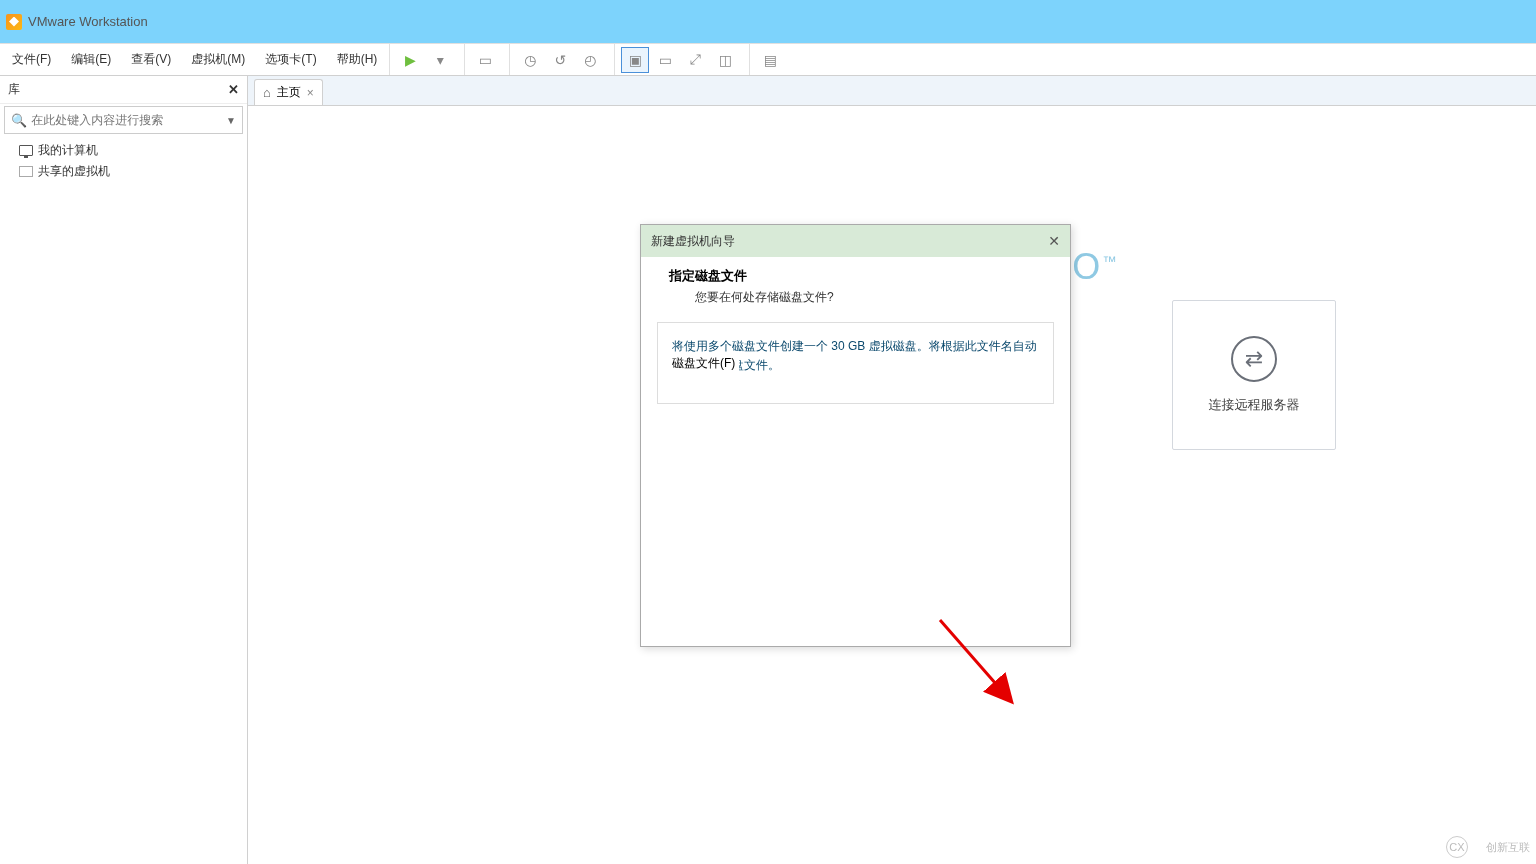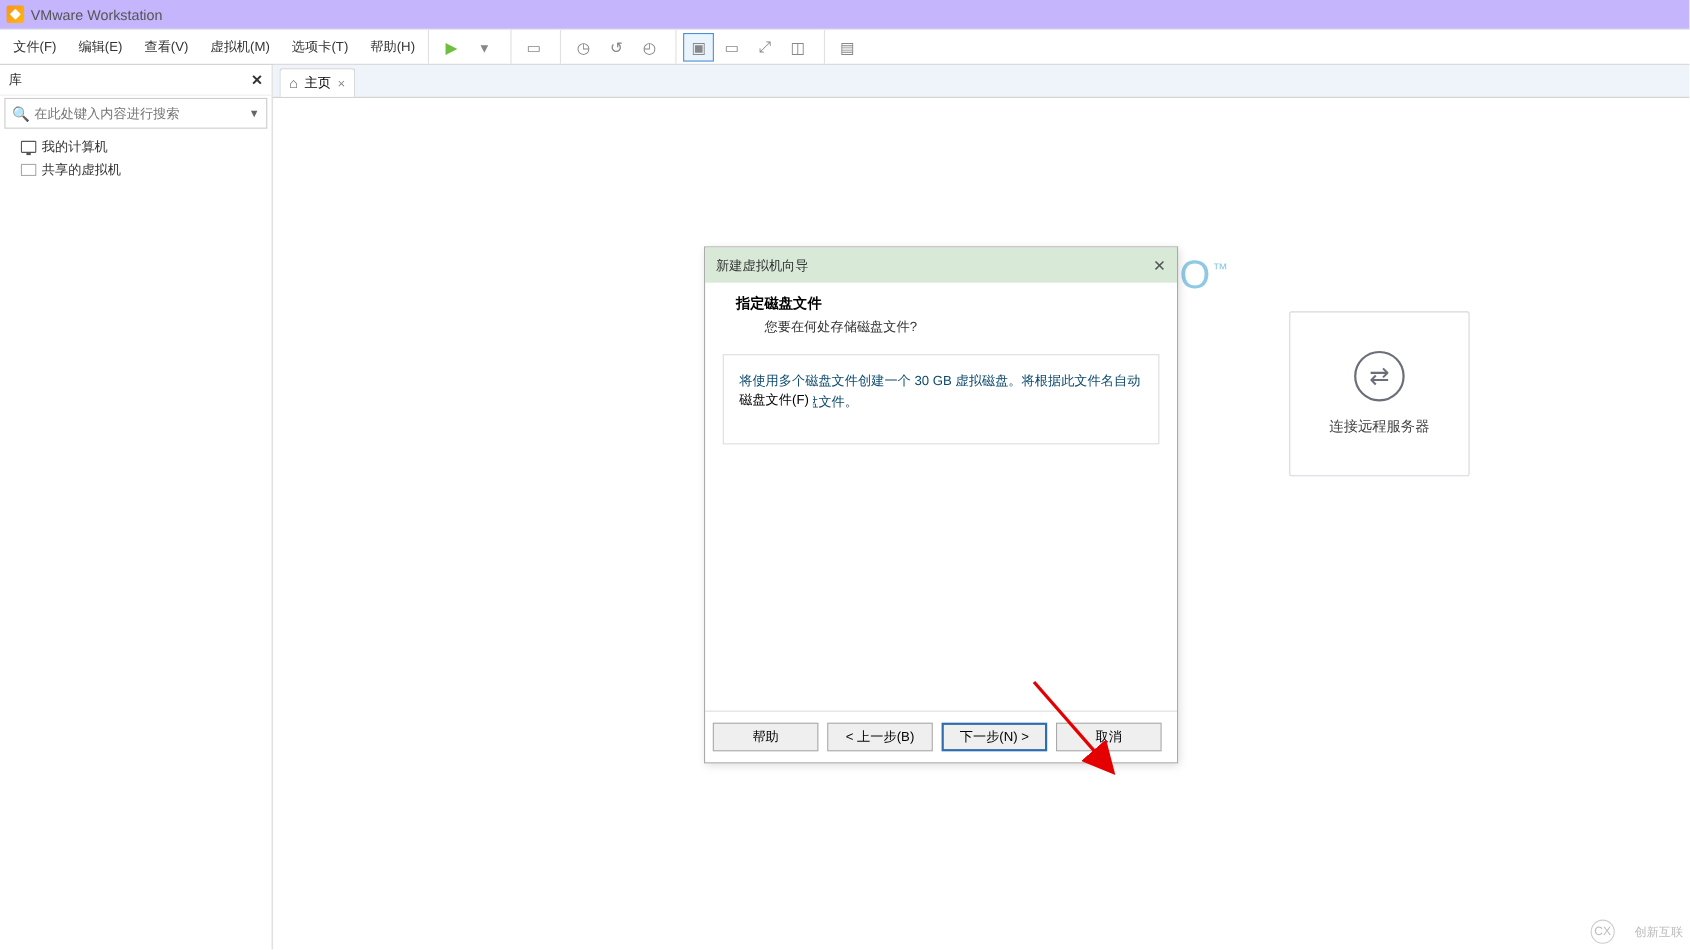--- a/index.html
+++ b/index.html
@@ -1,18 +1,18 @@
 <!DOCTYPE html>
 <html><head>
 <meta charset="utf-8">
 <style>
   * { box-sizing: border-box; margin: 0; padding: 0; }
   body { font-family: "Microsoft YaHei", "Segoe UI", sans-serif; font-size: 12px; background: #fff; color: #000; width: 1536px; height: 864px; overflow: hidden; position: relative; }
   
-  .titlebar { height: 27px; background: #c4b5fd; border-bottom: 1px solid #e0e0e0; display: flex; align-items: center; padding: 0 6px; gap: 6px; }
+  .titlebar { height: 44px; background: #7dd3fc; border-bottom: 1px solid #e0e0e0; display: flex; align-items: center; padding: 0 6px; gap: 6px; }
   .app-icon { width: 16px; height: 16px; background: linear-gradient(135deg,#f7931e,#fdb813); border-radius: 2px; position: relative; }
   .app-icon::after { content: ""; position: absolute; inset: 3px; background: #fff; clip-path: polygon(50% 0,100% 50%,50% 100%,0 50%); }
   .title-text { color: #555; font-size: 13px; }
 
   .menubar { height: 32px; background: #fff; border-bottom: 1px solid #d0d0d0; display: flex; align-items: center; padding: 0 4px; gap: 4px; }
   .menu-item { padding: 4px 8px; color: #333; cursor: default; }
   .toolbar-group { display: flex; align-items: center; gap: 2px; padding: 0 6px; border-left: 1px solid #e0e0e0; height: 100%; }
   .tb-btn { width: 28px; height: 26px; display: flex; align-items: center; justify-content: center; color: #888; font-size: 14px; }
   .tb-btn.play { color: #6fbf3f; }
   .tb-btn.active { border: 1px solid #4a90d9; background: #eaf4fd; }
@@ -165,26 +165,20 @@
   </div>
   <div class="dlg-head">
     <div class="dlg-head-title">指定磁盘文件</div>
     <div class="dlg-head-sub">您要在何处存储磁盘文件?</div>
   </div>
   <div class="fieldset">
     <div class="fieldset-legend">磁盘文件(F)</div>
     <div class="fieldset-desc">将使用多个磁盘文件创建一个 30 GB 虚拟磁盘。将根据此文件名自动命名这些磁盘文件。</div>
   </div>
   <div class="dlg-spacer"></div>
-  <div class="dlg-btnrow">
-    <button class="dlg-btn help">帮助</button>
-    <button class="dlg-btn">&lt; 上一步(B)</button>
-    <button class="dlg-btn primary">下一步(N) &gt;</button>
-    <button class="dlg-btn">取消</button>
-  </div>
 </div>
 
 <svg class="arrow-svg" width="120" height="120">
   <defs>
     <marker id="ah" markerWidth="10" markerHeight="10" refX="8" refY="5" orient="auto">
       <path d="M0,0 L10,5 L0,10 z" fill="#e40000"></path>
     </marker>
   </defs>
   <line x1="10" y1="10" x2="80" y2="90" stroke="#e40000" stroke-width="3" marker-end="url(#ah)"></line>
 </svg>

